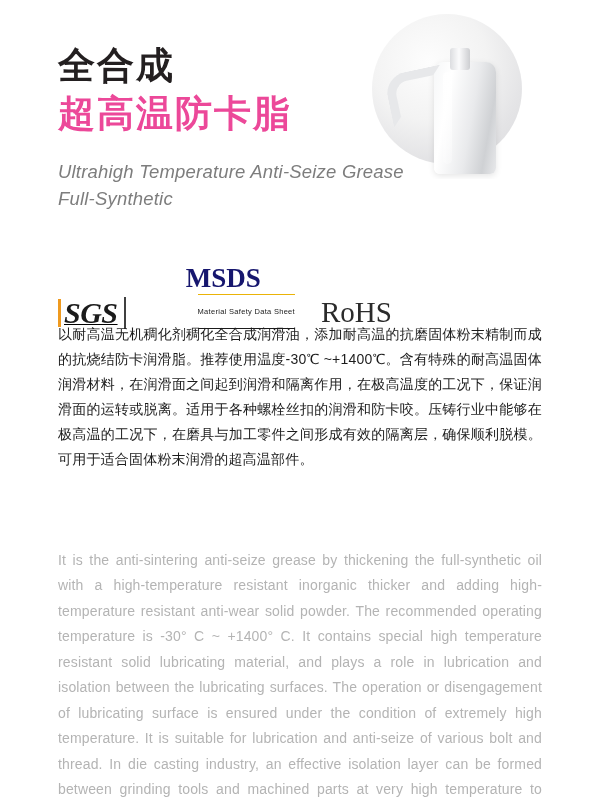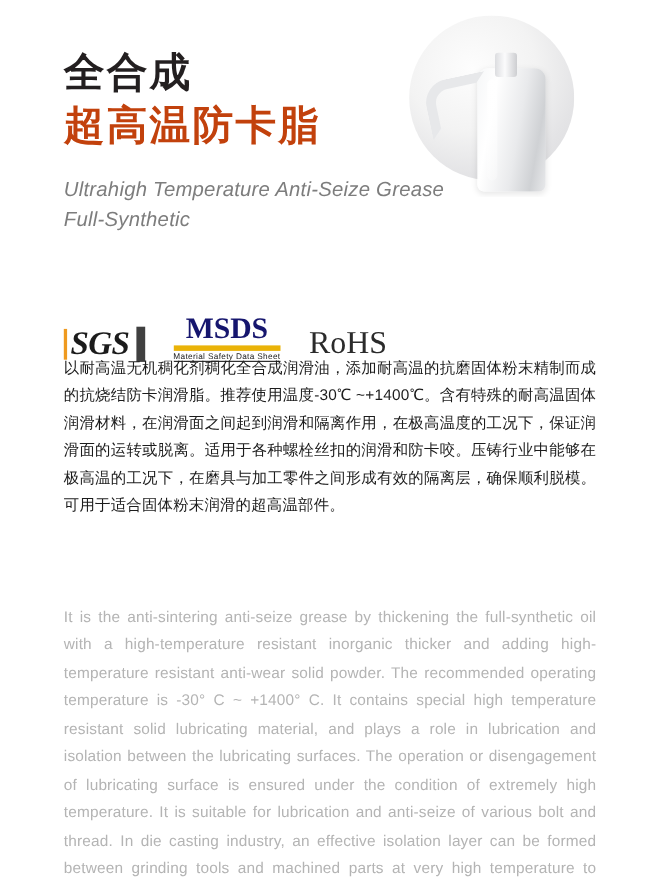--- a/index.html
+++ b/index.html
@@ -92,21 +92,21 @@
     font-size: 37px;
     font-weight: bold;
     color: #231f20;
     letter-spacing: 2px;
     line-height: 1.18;
     margin: 0;
   }
   .title-cn-2 {
     font-size: 37px;
     font-weight: bold;
-    color: #c2410c;
+    color: #ec4899;
     letter-spacing: 2px;
     line-height: 1.18;
     margin: 4px 0 0 0;
   }
   .title-en {
     margin-top: 24px;
     font-size: 18.5px;
     font-style: italic;
     color: #7d7d7d;
     line-height: 1.45;
@@ -118,21 +118,22 @@
     position: absolute;
     left: 62px;
     top: 252px;
     display: flex;
     align-items: flex-end;
     gap: 26px;
   }
   .logo-sgs {
     position: relative;
     padding: 1px 6px 1px 2px;
-    border-right: 8px solid #404040;
+    border-right: 2px solid #404040;
+    text-decoration: underline;
   }
   .logo-sgs .sgs-text {
     font-family: "Liberation Serif", serif;
     font-size: 30px;
     font-weight: bold;
     font-style: italic;
     color: #1b1b1b;
     letter-spacing: -0.5px;
     line-height: 1;
   }
@@ -155,24 +156,25 @@
     font-weight: bold;
     color: #16166e;
     letter-spacing: 0px;
     display: block;
   }
   .logo-msds .msds-sub {
     display: block;
     font-size: 7.5px;
     color: #1b1b1b;
     letter-spacing: 0.3px;
-    border-top: 5px solid #eab308;
+    border-top: 1px solid #eab308;
     border-bottom: 1px solid #1b1b1b;
-    padding: 1px 0;
+    padding: 13px 0;
     margin-top: 2px;
+    margin-left: 46px;
   }
   .logo-rohs {
     font-family: "Liberation Serif", serif;
     font-size: 29px;
     color: #2b2b2b;
     line-height: 1;
     letter-spacing: 0px;
     padding-bottom: 2px;
     margin-top: 46px;
   }

